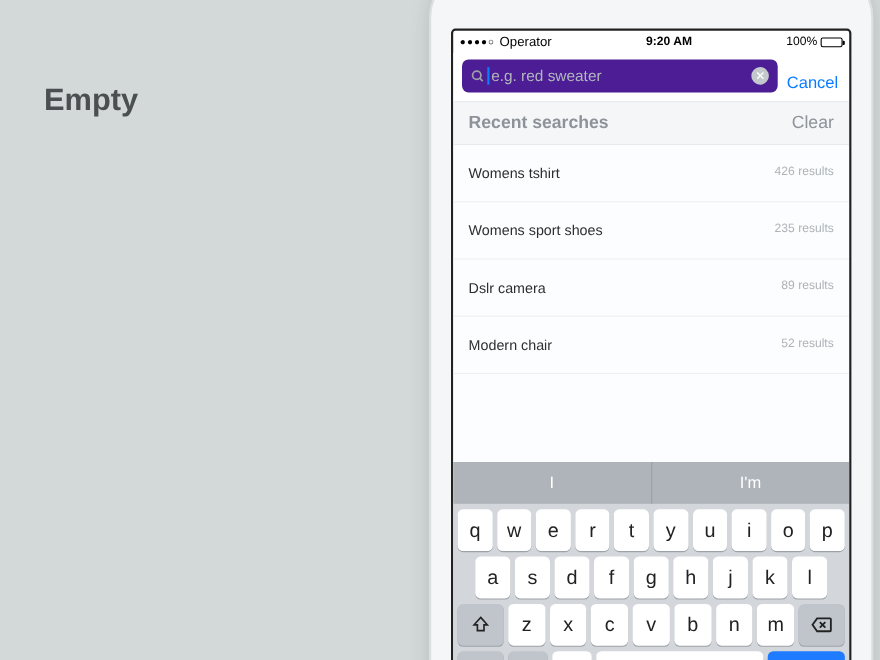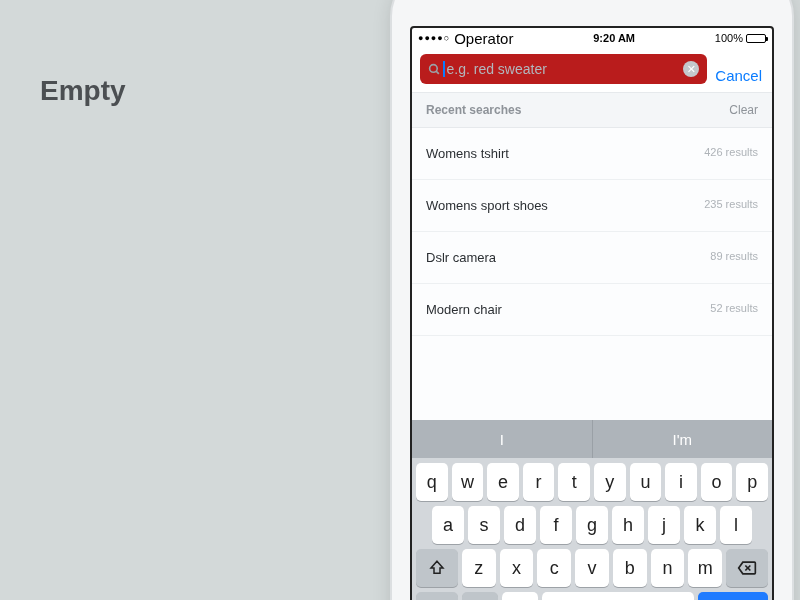--- a/index.html
+++ b/index.html
@@ -31,40 +31,40 @@
     overflow: hidden;
     display: flex; flex-direction: column;
   }
 
   
   .status {
     height: 20px; display: flex; align-items: center;
     font-size: 11px; padding: 0 6px; color: #000;
   }
   .status .dots { letter-spacing: 1px; font-size: 9px; }
-  .status .carrier { margin-left: 4px; font-size: 15px; }
+  .status .carrier { margin-left: 4px; font-size: 12px; }
   .status .time { flex: 1; text-align: center; font-weight: 600; }
   .status .batt { display: flex; align-items: center; gap: 3px; }
   .batt-body {
     width: 20px; height: 9px; border: 1px solid #000; border-radius: 2px; position: relative;
   }
   .batt-body::after {
     content: ""; position: absolute; right: -3px; top: 2px;
     width: 2px; height: 4px; background: #000; border-radius: 0 1px 1px 0;
   }
   .batt-fill { background: #000; height: 100%; width: 100%; }
 
   
   .searchbar {
     display: flex; align-items: center; gap: 8px;
     padding: 6px 8px 8px 8px; background: #fff;
   }
   .searchfield {
     flex: 1; display: flex; align-items: center;
-    background: #b91c1c; border-radius: 6px;
+    background: #4c1d95; border-radius: 6px;
     height: 30px; padding: 0 8px;
     color: #9aa0a6;
   }
   .search-icon svg { display:block; }
   .cursor {
     width: 1.5px; height: 16px; background: #0a7cff; margin: 0 2px;
     animation: blink 1s steps(1) infinite;
   }
   @keyframes blink { 50% { opacity: 0; } }
   .placeholder { flex:1; font-size: 14px; color: #b2b7bd; }
@@ -72,21 +72,21 @@
     width: 16px; height: 16px; border-radius: 50%;
     background: #c4c8cc; color: #fff; font-size: 11px;
     display:flex; align-items:center; justify-content:center;
   }
   .cancel { color: #0a7cff; font-size: 15px; padding-right: 2px; margin-top: 12px; }
 
   
   .sect {
     display:flex; align-items:center; justify-content: space-between;
     background: #f4f6f8; color:#8e9399;
-    font-size: 12px; padding: 10px 14px;
+    font-size: 16px; padding: 10px 14px;
     border-top: 1px solid #e6e9ec; border-bottom: 1px solid #e6e9ec;
   }
   .sect .label { font-weight:600; }
 
   
   .list { flex:1; overflow:auto; background:#fcfdfe; }
   .row {
     display:flex; justify-content:space-between;
     padding: 18px 14px; font-size: 13px;
     border-bottom: 1px solid #edf0f2;

